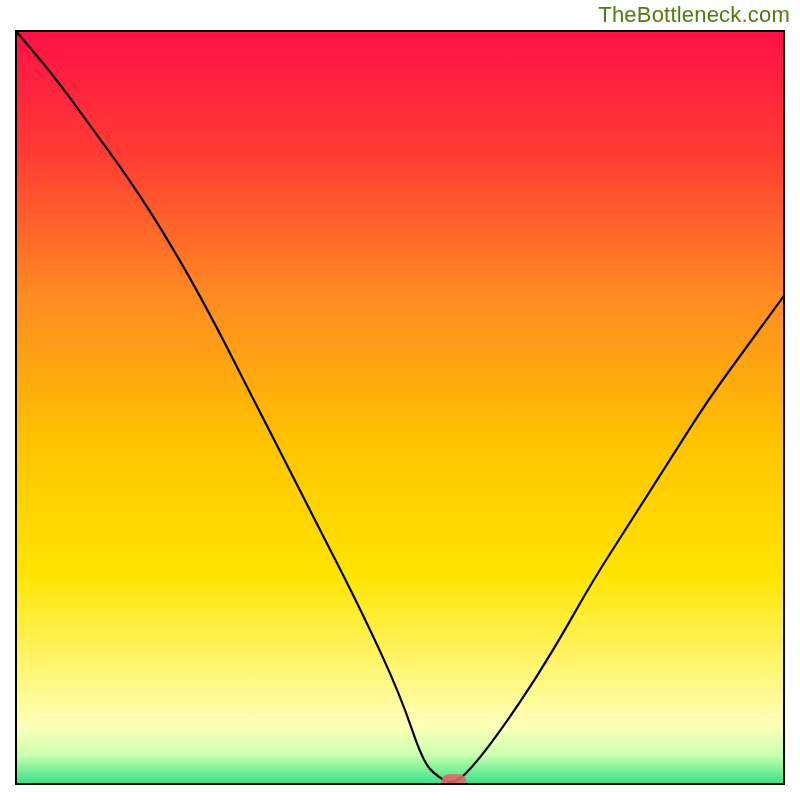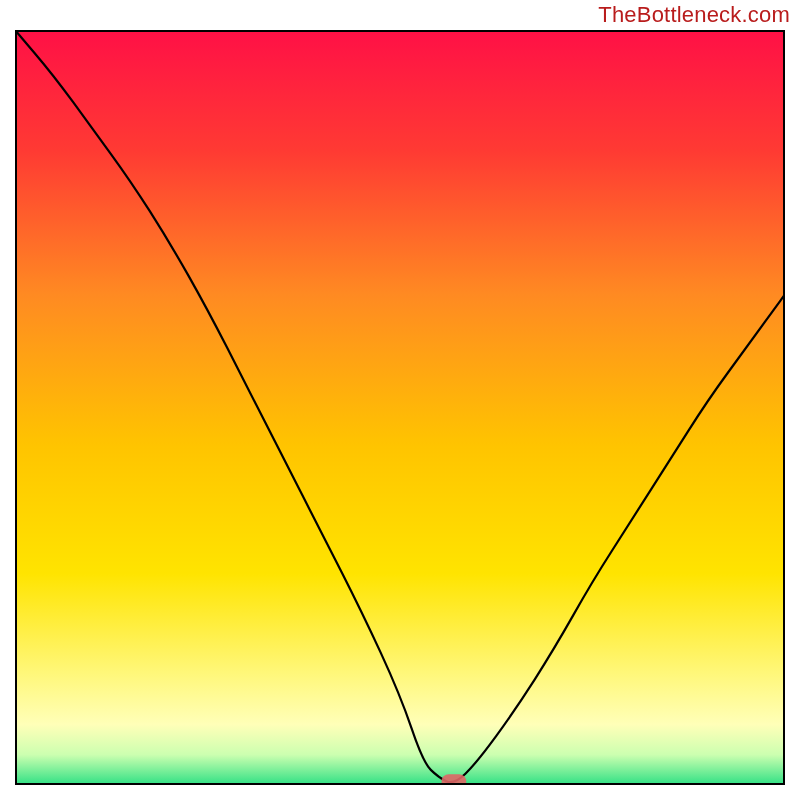--- a/index.html
+++ b/index.html
@@ -15,21 +15,21 @@
     position: relative;
     width: 800px;
     height: 800px;
   }
   .watermark {
     position: absolute;
     top: 2px;
     right: 10px;
     font-size: 22px;
     font-weight: 500;
-    color: #b91c1c;
+    color: #4d7c0f;
     letter-spacing: 0.2px;
     z-index: 10;
   }
   .plot-frame {
     position: absolute;
     left: 15px;
     top: 30px;
     width: 770px;
     height: 755px;
     box-sizing: border-box;

